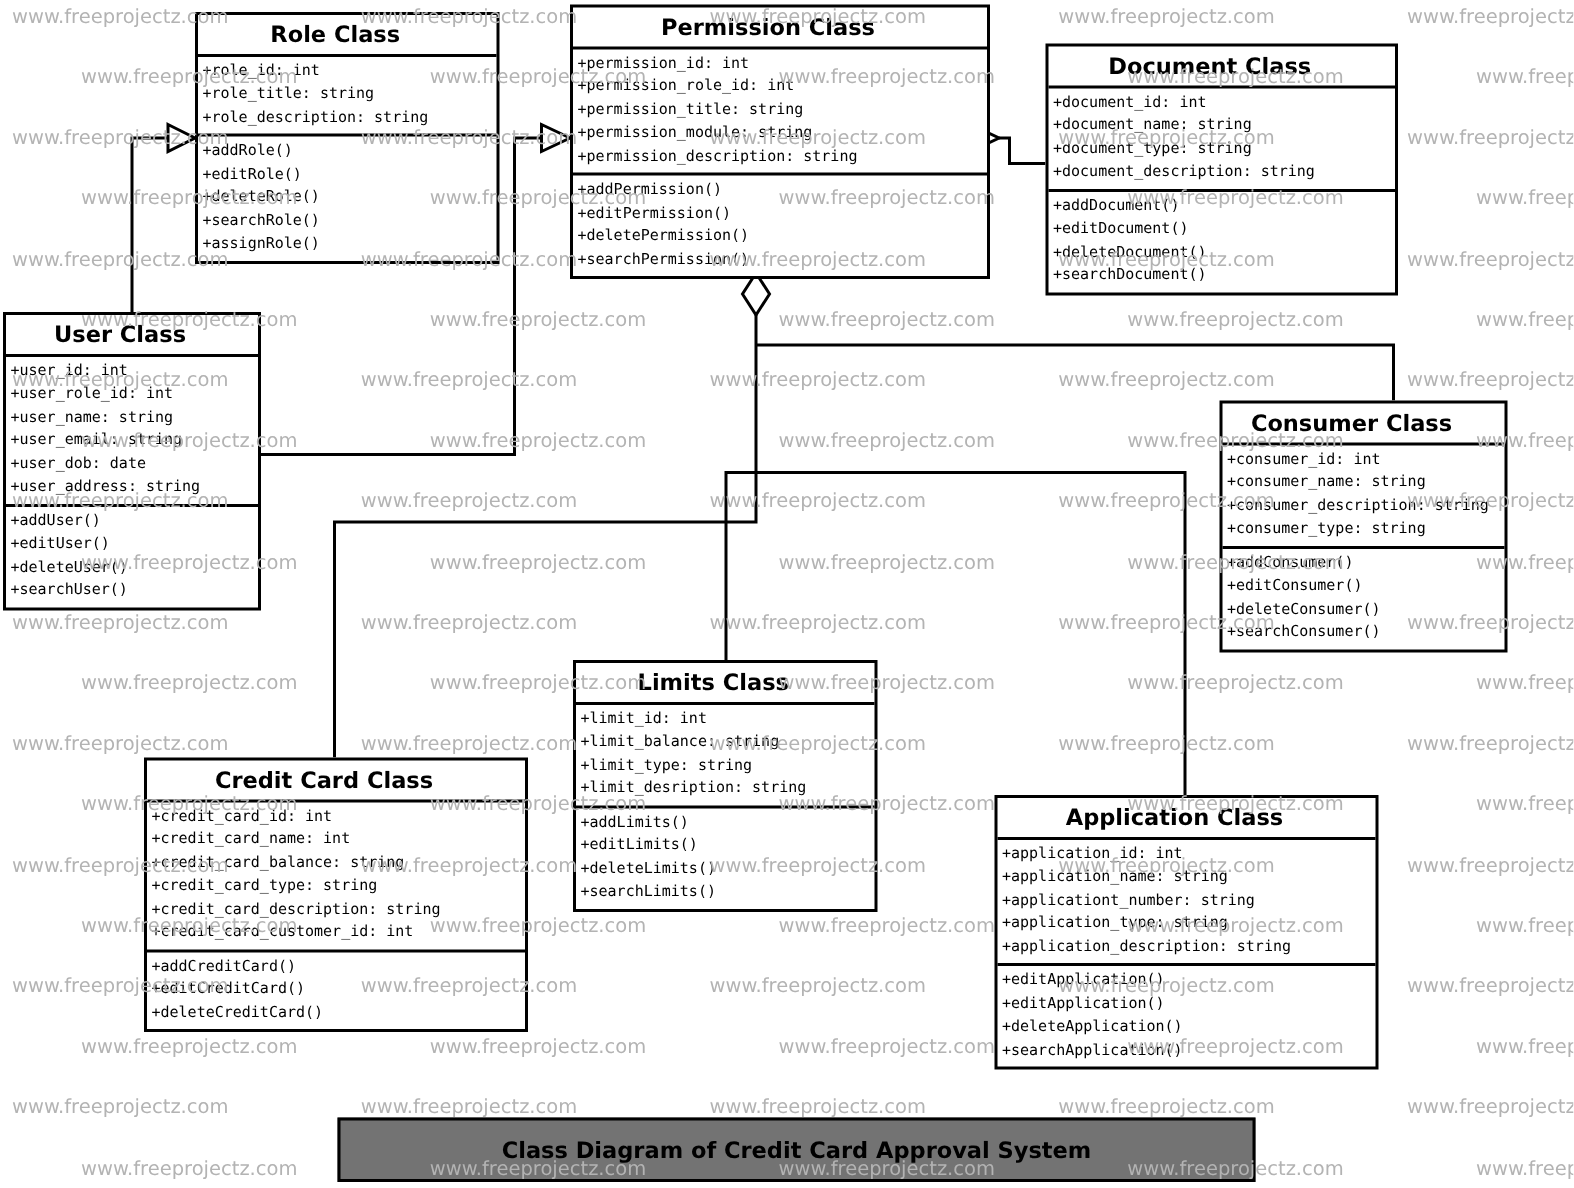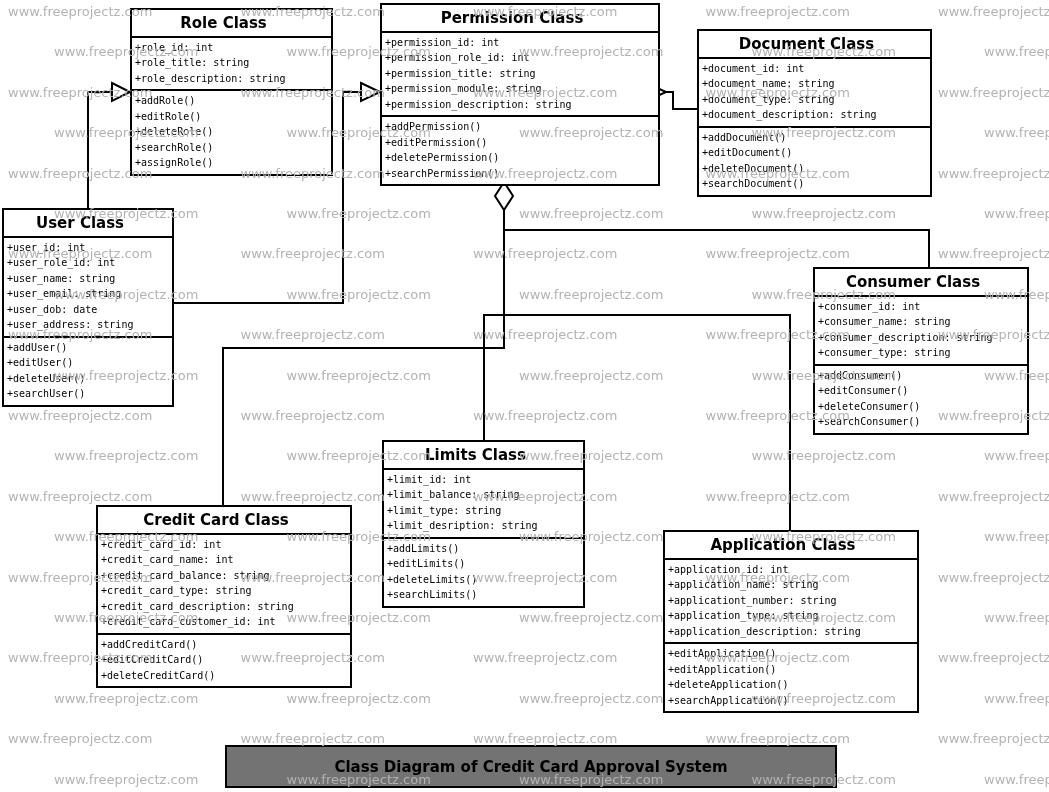--- a/index.html
+++ b/index.html
@@ -23,21 +23,21 @@
     font-size:10px; line-height:15.5px; color:#000;
     padding:2px 1px 3px 3px; white-space:nowrap; overflow:hidden;
   }
   .uml-attrs { border-bottom:2px solid #000; }
   .uml-line { white-space:pre; }
   
   #box-role        { left:130px; top:8px;   width:203px; }
   #box-permission  { left:380px; top:3px;   width:280px; }
   #box-document    { left:697px; top:29px;  width:235px; }
   #box-user        { left:2px;   top:208px; width:172px; }
-  #box-consumer    { left:813px; top:267px; width:216px; }
+  #box-consumer    { left:813px; top:267px; width:192px; }
   #box-limits      { left:382px; top:440px; width:203px; }
   #box-creditcard  { left:96px;  top:505px; width:256px; }
   #box-application { left:663px; top:530px; width:256px; }
   #diagram-title {
     position:absolute; left:225px; top:745px; width:612px; height:43px;
     border:2px solid #000; background:#737373; z-index:2;
     display:flex; align-items:center; justify-content:center;
     font-weight:bold; font-size:15px; font-family:"DejaVu Sans", sans-serif;
   }
   #watermarks { position:absolute; left:0; top:0; width:100%; height:100%;

